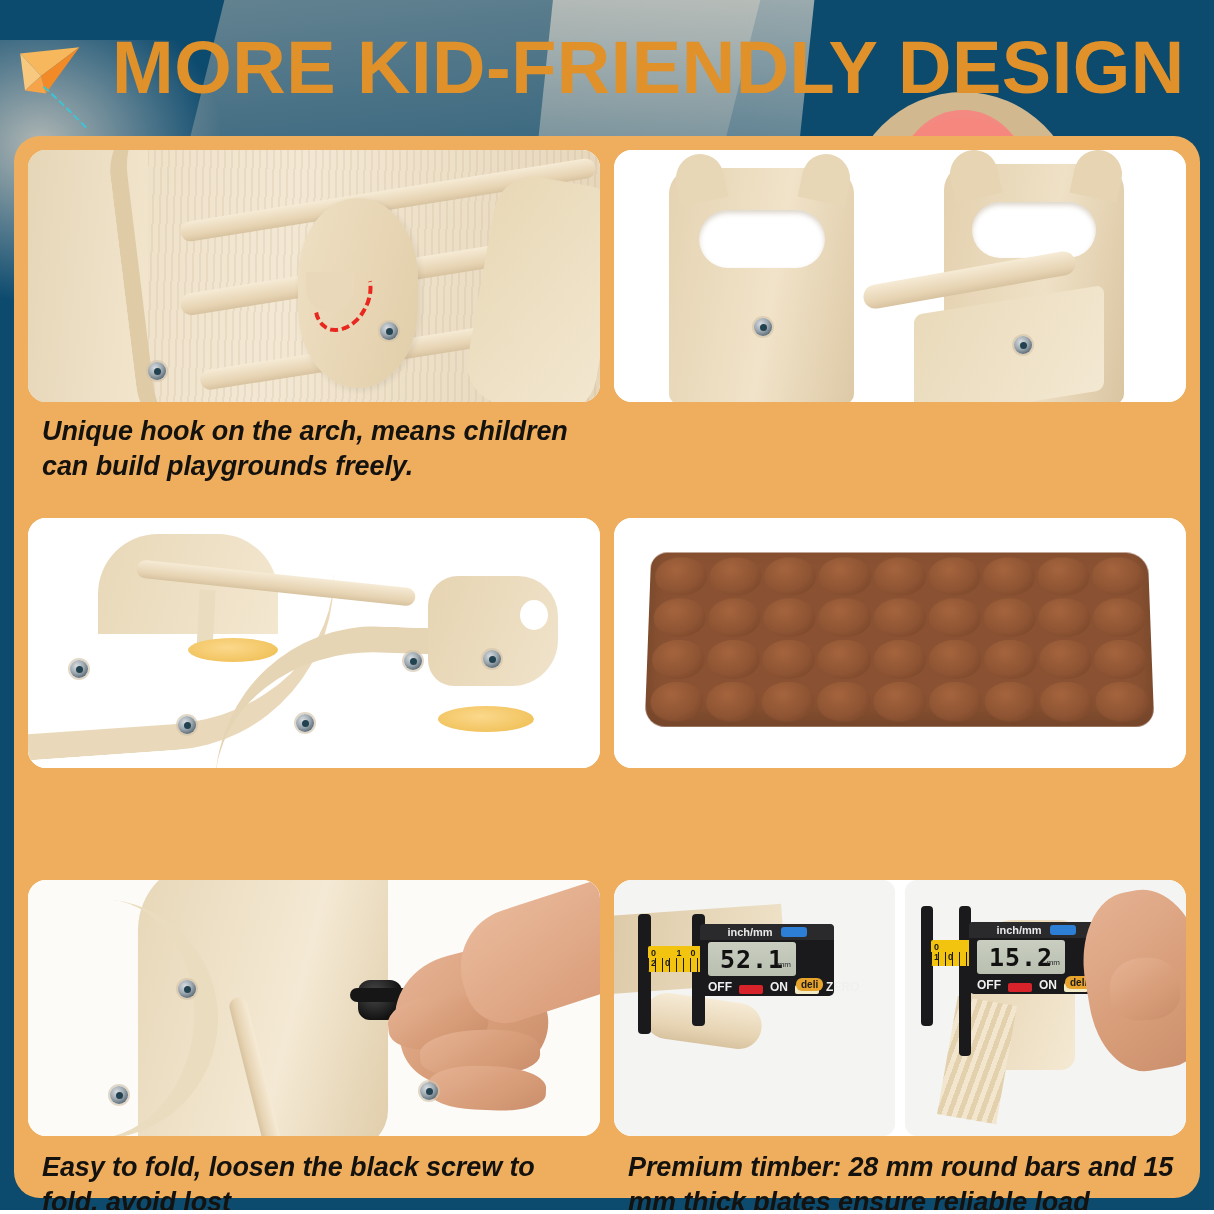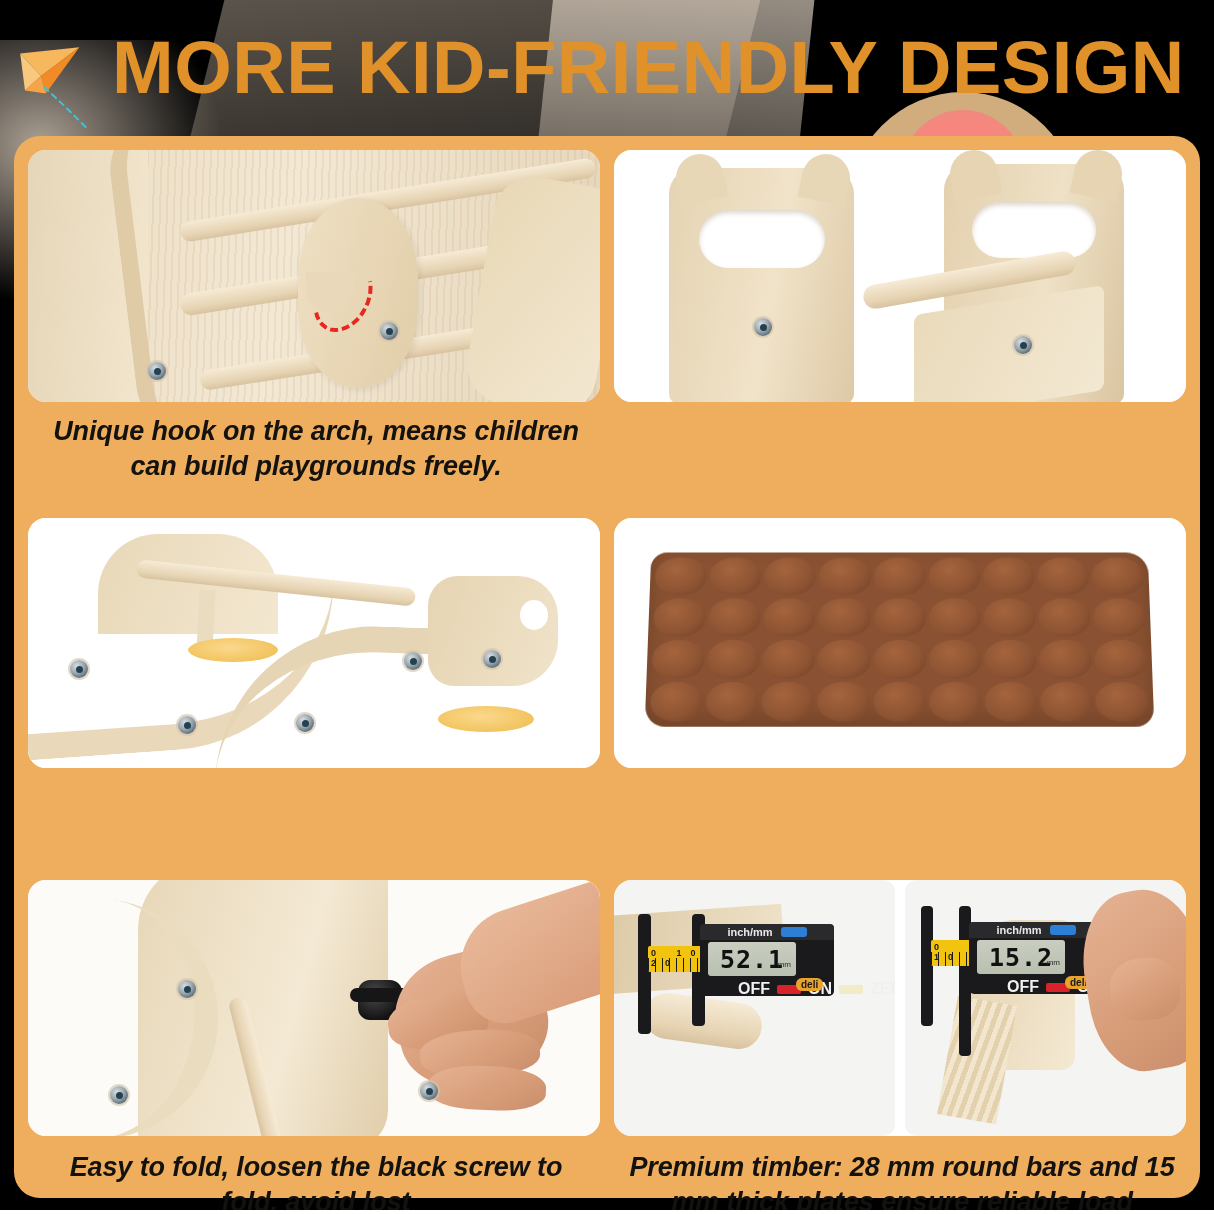--- a/index.html
+++ b/index.html
@@ -6,21 +6,21 @@
   html, body { width: 1214px; height: 1214px; }
   body {
     font-family: "Liberation Sans", sans-serif;
     background: #FFFFFF;
     overflow: hidden;
     position: relative;
   }
   #stage {
     position: absolute; inset: 0;
     width: 1214px; height: 1210px;
-    background: #000000;
+    background: #0c4a6e;
     overflow: hidden;
   }
   
   .bg-wash-a {
     position: absolute; left: 180px; top: -140px;
     width: 520px; height: 700px;
     background: linear-gradient(160deg, rgba(242,223,200,0.55), rgba(252,244,236,0) 70%);
     transform: rotate(14deg);
     pointer-events: none;
   }
@@ -88,21 +88,20 @@
     flex: none;
   }
   .cap {
     font-style: italic;
     font-weight: 600;
     font-size: 27px;
     line-height: 35px;
     color: #14120F;
     padding: 12px 10px 0 14px;
     letter-spacing: -0.1px;
-    text-align: center;
   }
   
   .r1 .photo { height: 252px; }
   .r2 .photo { height: 250px; }
   .r3 .photo { height: 256px; }
   .r3 .cap { padding-top: 14px; }
 
   
   .ph { position: absolute; inset: 0; }
   .wood {
@@ -166,24 +165,23 @@
   .cal-topbar {
     position: absolute; background: #2A2A2D; border-radius: 4px 4px 0 0;
     display: flex; align-items: center; justify-content: center; gap: 8px;
   }
   .cal-topbar span {
     font-size: 11px; color: #E9E9E9; font-weight: 700;
     font-family: "Liberation Sans", sans-serif;
   }
   .cal-bluebtn { width: 26px; height: 10px; border-radius: 3px; background: #2D7FD6; }
   .cal-btnrow {
-    position: absolute; display: flex; align-items: center; gap: 7px;
-    font-size: 16px; color: #F0F0F0; font-weight: 700;
+    position: absolute; display: flex; align-items: flex-end; gap: 7px;
+    font-size: 12px; color: #F0F0F0; font-weight: 700;
     font-family: "Liberation Sans", sans-serif;
-    margin-left: 30px;
   }
   .cal-sw-red { width: 24px; height: 9px; border-radius: 2px; background: #D8232A; }
   .cal-sw-wht { width: 24px; height: 9px; border-radius: 2px; background: #F2EBC8; }
   .cal-brand {
     position: absolute; background: #E8A32C; border-radius: 6px;
     font-size: 10px; color: #1a1a1a; font-weight: 700;
     padding: 1px 5px; font-family: "Liberation Sans", sans-serif;
   }
   .cal-scale {
     position: absolute; background: #F2C40F; border-radius: 2px; overflow: hidden;

